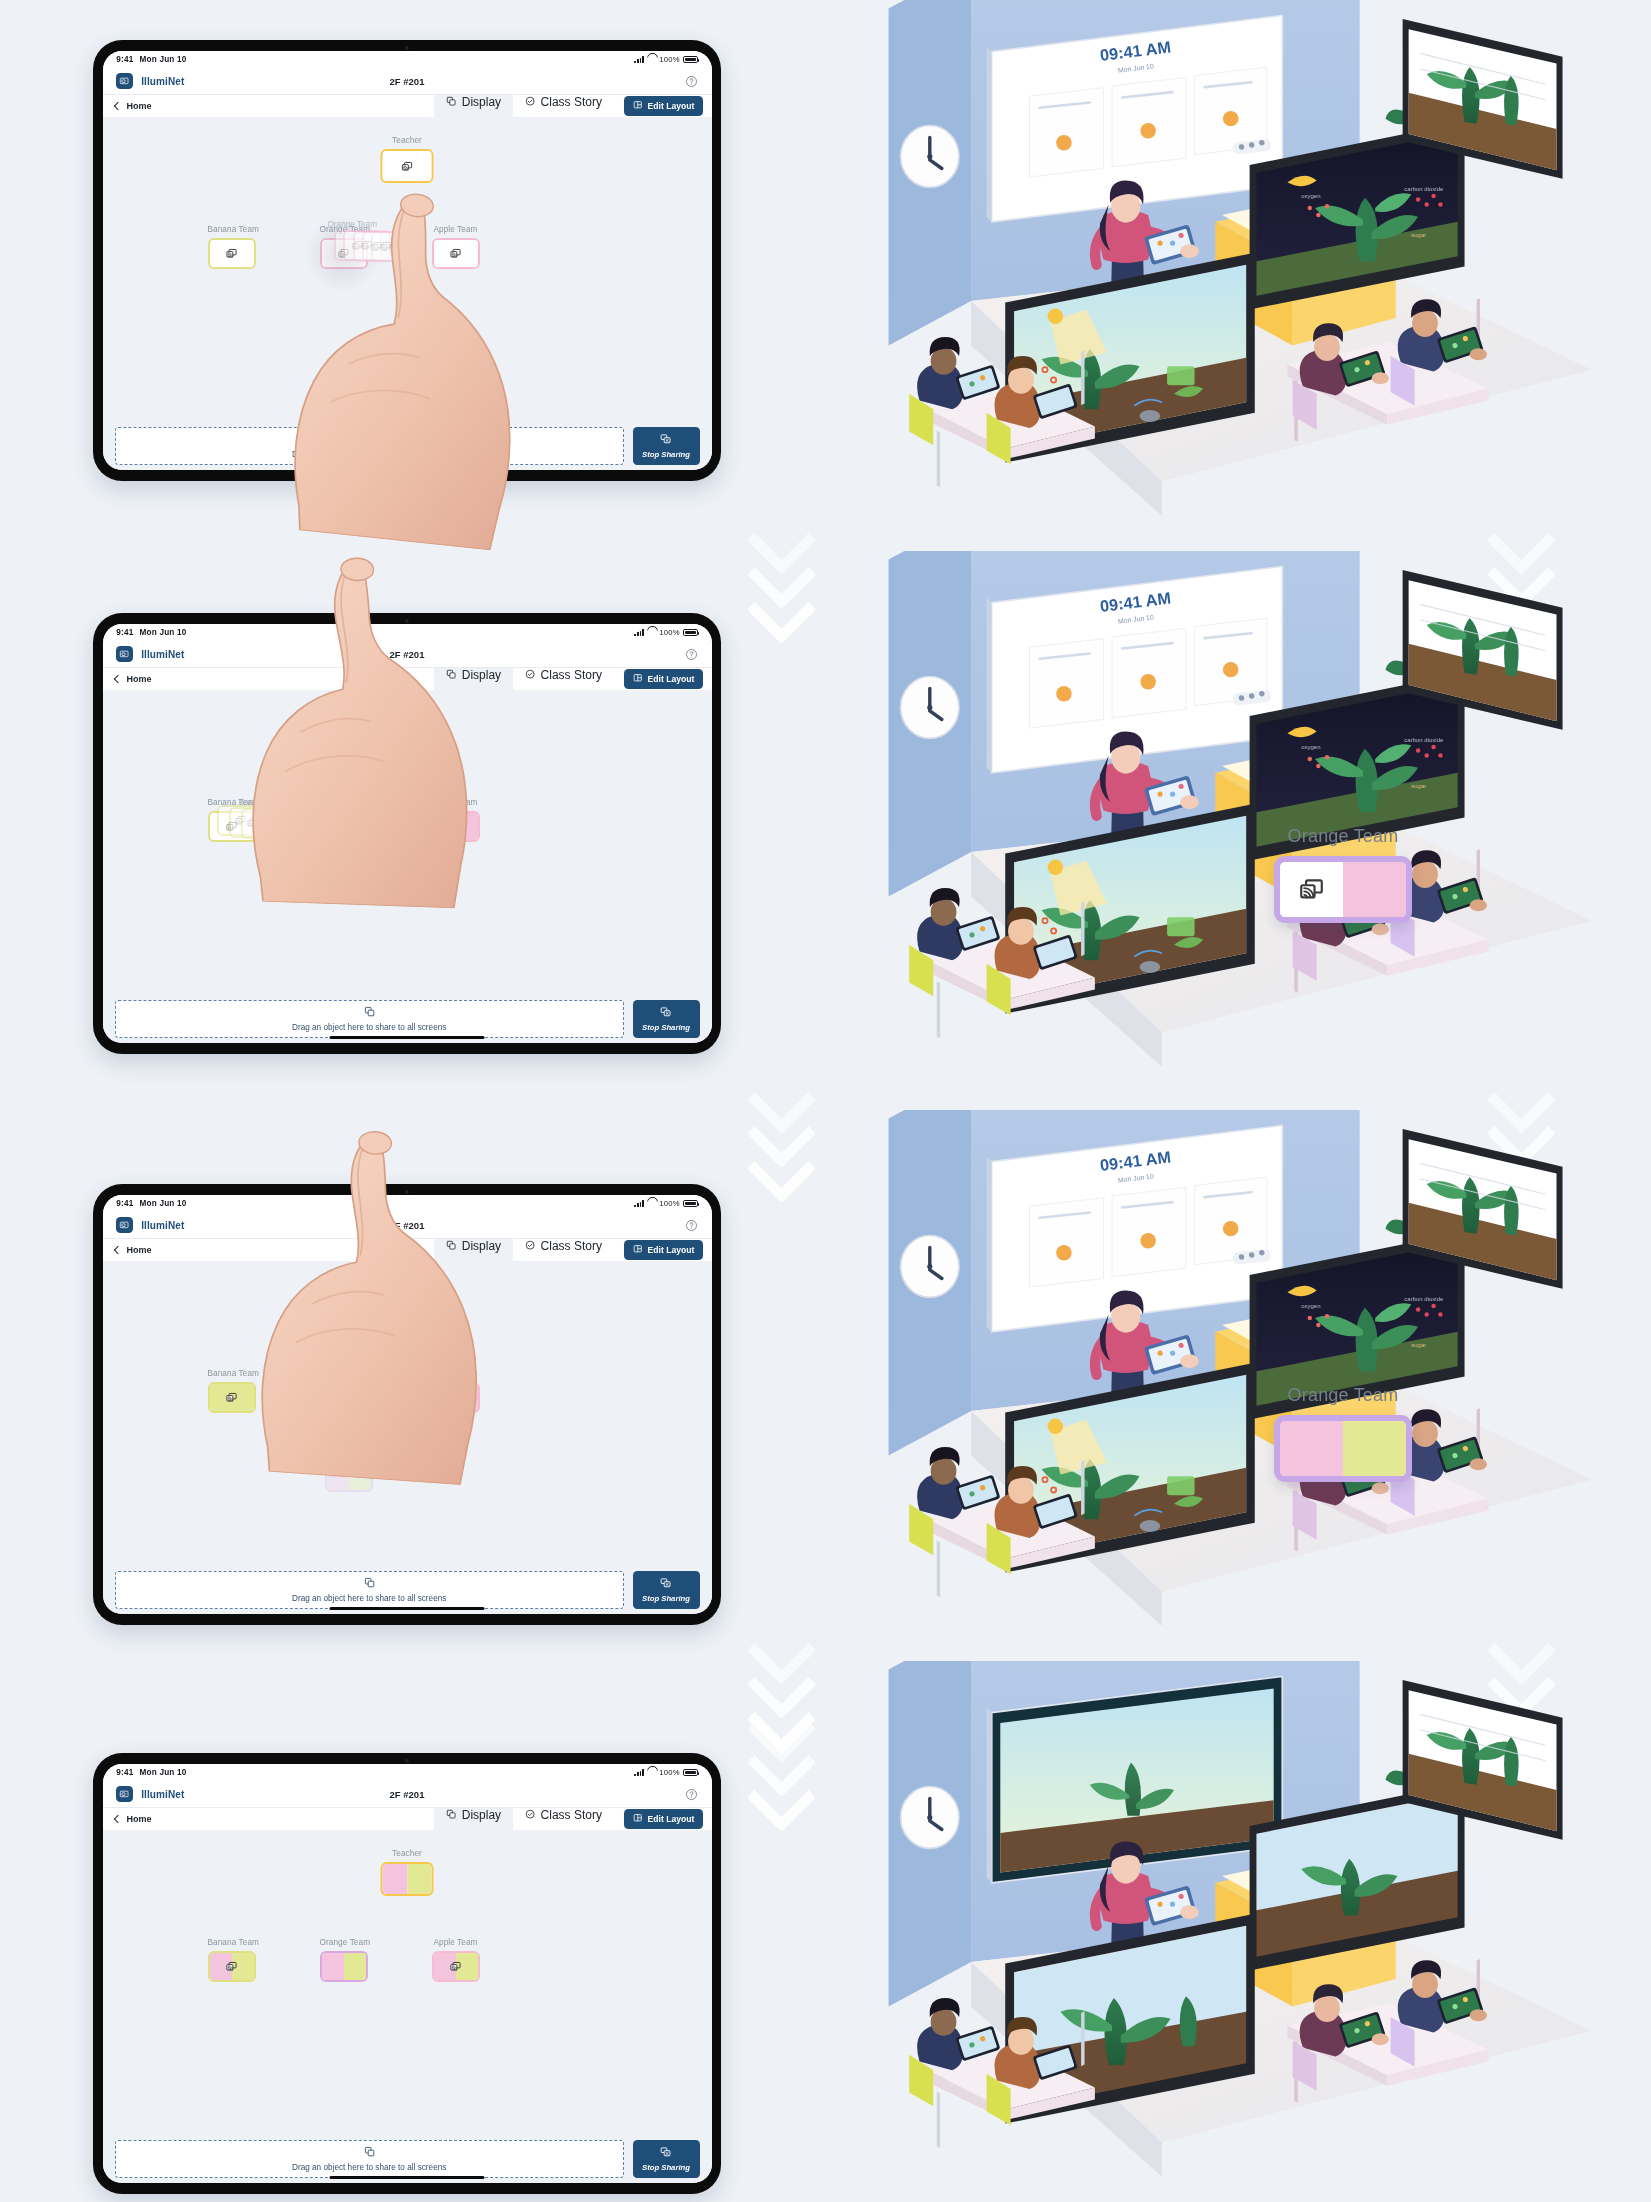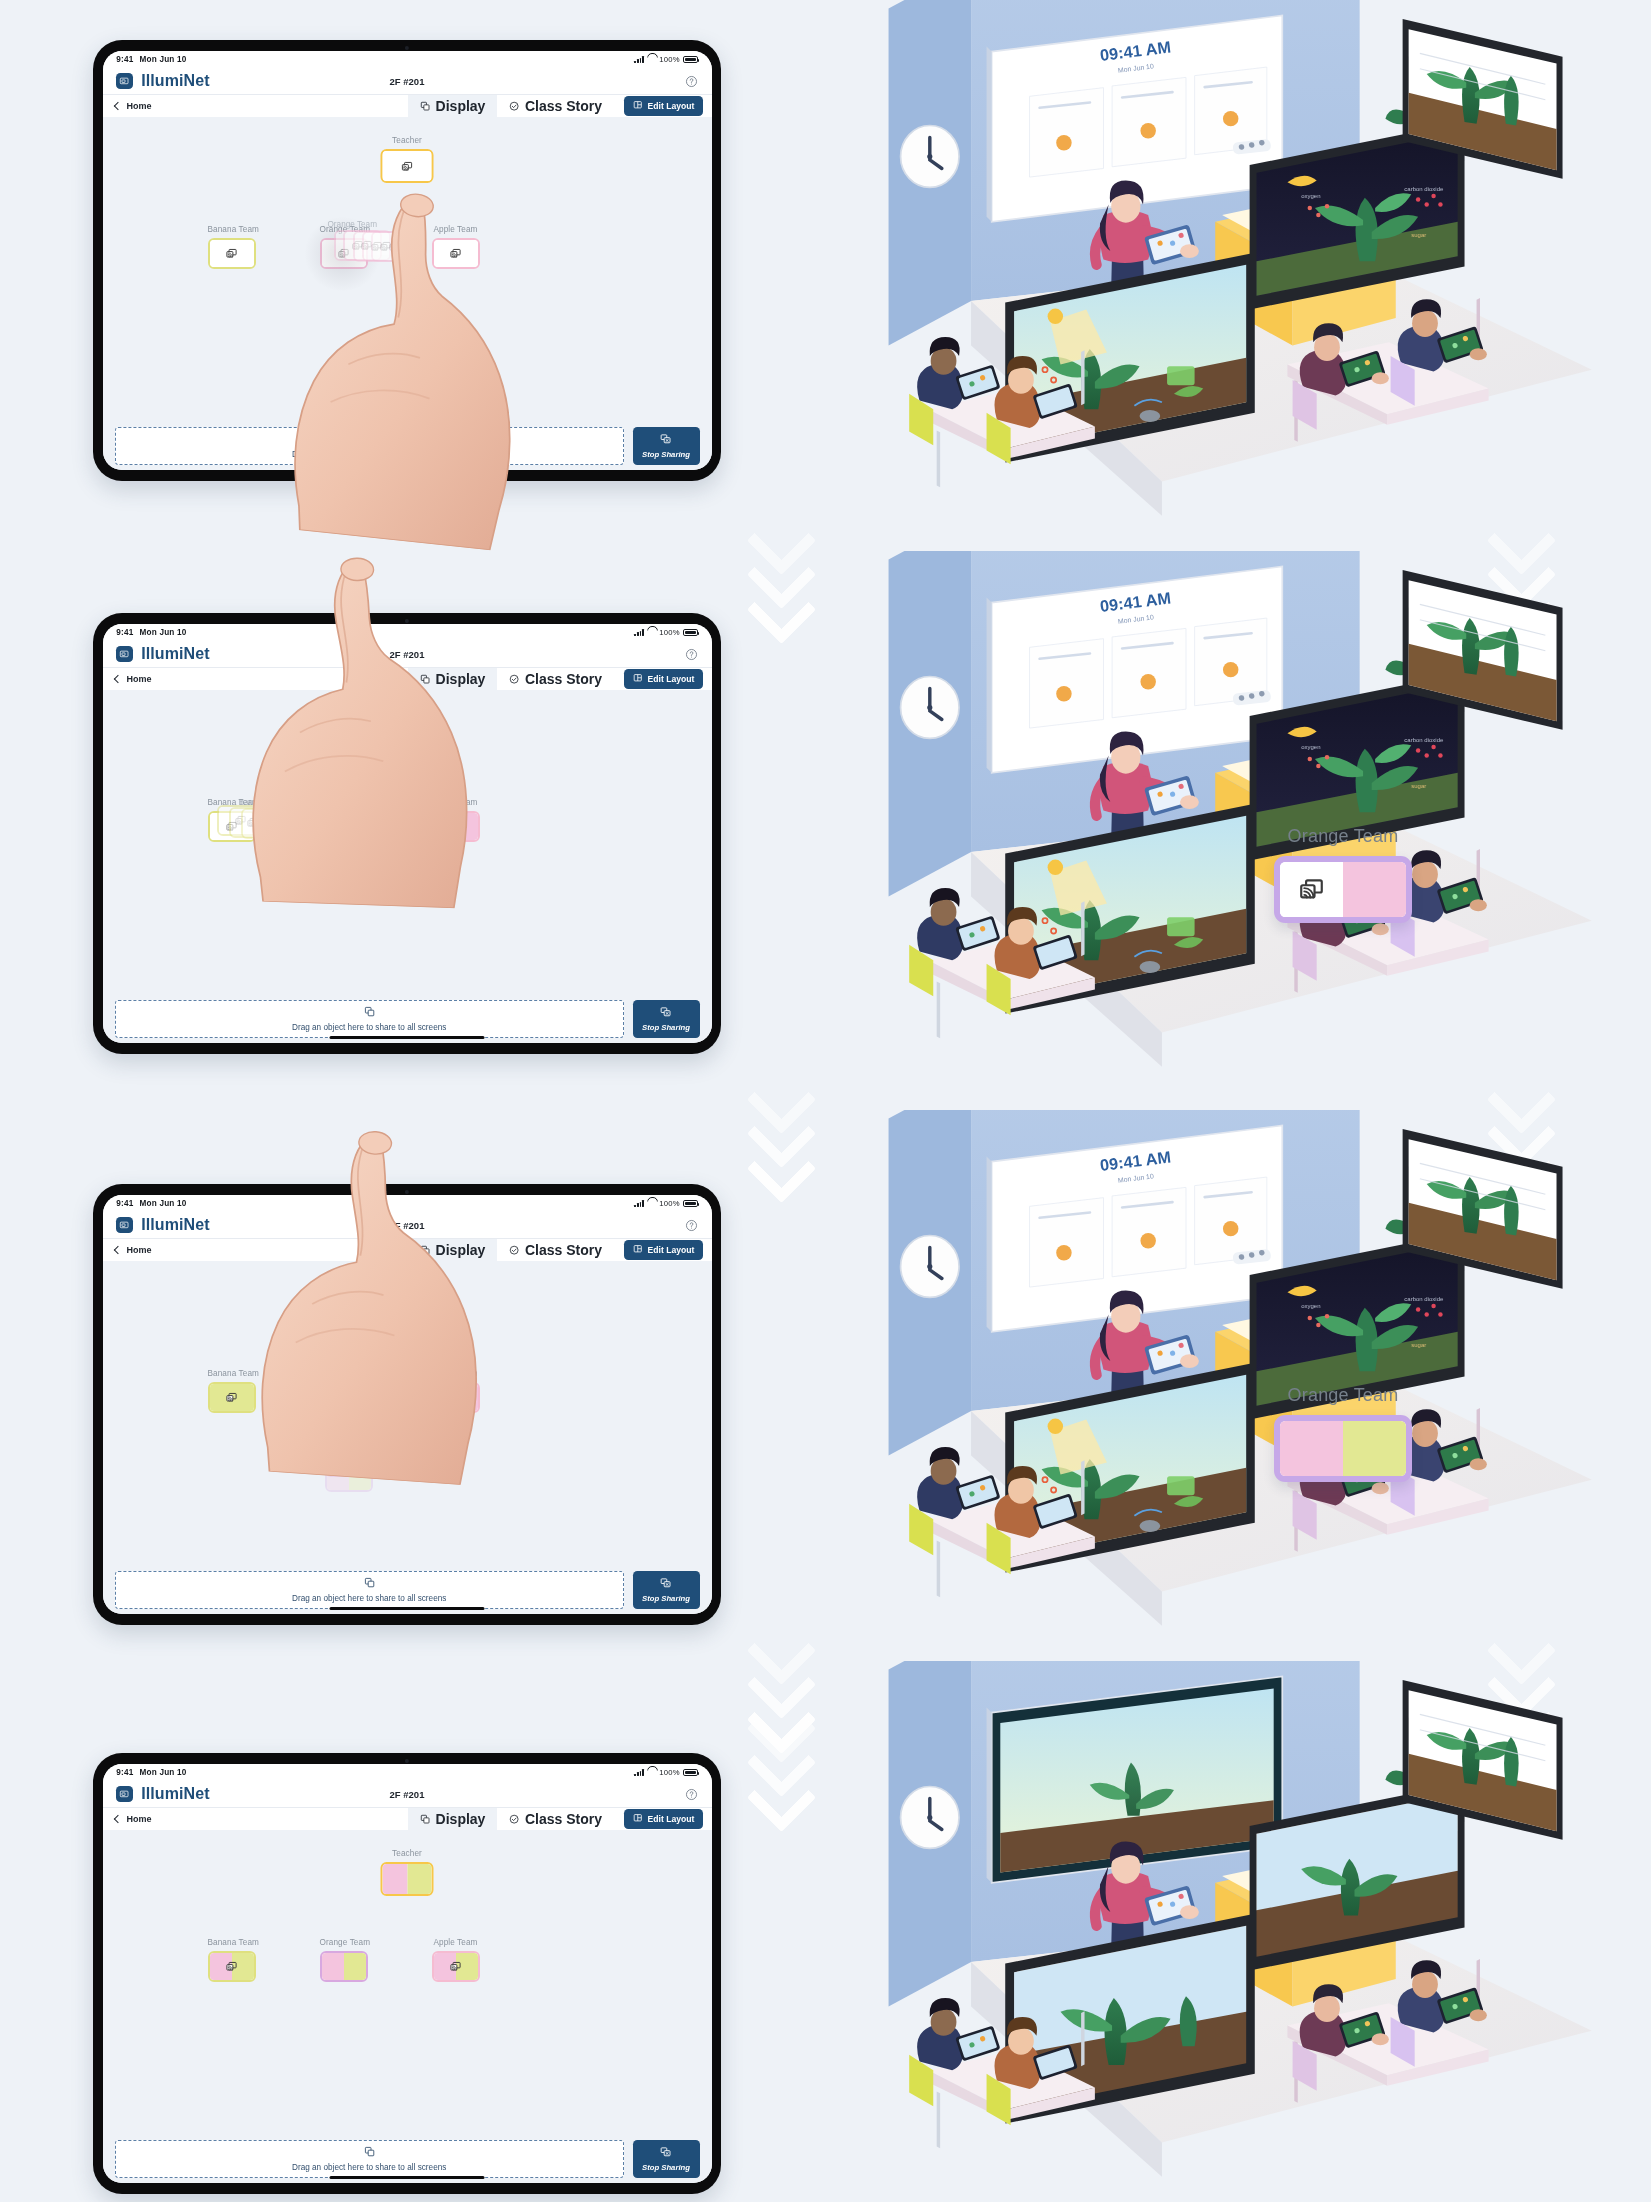--- a/index.html
+++ b/index.html
@@ -55,38 +55,38 @@
   
   .appbar {
     height: 26px; background: #ffffff; display: flex; align-items: center;
     padding: 0 13.8px; gap: 8.6px;
   }
   .applogo {
     width: 16.3px; height: 16.3px; border-radius: 4.3px; background: #1f4e79;
     display: flex; align-items: center; justify-content: center; flex: 0 0 auto;
   }
   .applogo svg { width: 10.3px; height: 10.3px; }
-  .appname { font-size: 16px; font-weight: 700; color: #1f4e79; letter-spacing: 0.1px; }
+  .appname { font-size: 10px; font-weight: 700; color: #1f4e79; letter-spacing: 0.1px; }
   .roomtitle {
     position: absolute; left: 50%; transform: translateX(-50%);
     font-size: 9.5px; font-weight: 700; color: #20262e;
   }
   .help-icon { margin-left: auto; width: 13px; height: 13px; }
 
   
   .navrow {
     height: 23px; background: #ffffff; border-top: 0.9px solid #e7ebf1;
     display: flex; align-items: stretch; padding-left: 12px; padding-right: 8.6px;
   }
   .home-link { display: flex; align-items: center; gap: 6px; font-size: 9px; color: #20262e; font-weight: 600; }
   .chev-left { width: 6px; height: 6px; border-left: 1.7px solid #20262e; border-bottom: 1.7px solid #20262e; transform: rotate(45deg); }
   .tabs { margin-left: auto; display: flex; align-items: stretch; gap: 0; }
   .tab {
-    display: flex; align-items: center; gap: 5.2px; padding: 0 12px;
-    font-size: 14px; color: #20262e; font-weight: 700;
+    display: flex; align-items: flex-start; gap: 5.2px; padding: 0 12px;
+    font-size: 12px; color: #20262e; font-weight: 400;
   }
   .tab.active { background: #eef2f7; }
   .tab svg { width: 10.3px; height: 10.3px; flex: 0 0 auto; }
   .edit-layout {
     align-self: center; margin-left: 10.3px;
     background: #1f4e79; color: #fff; border-radius: 4.3px;
     font-size: 8.6px; font-weight: 700; padding: 4.3px 8.6px;
     display: flex; align-items: center; gap: 5.2px; white-space: nowrap;
   }
   .edit-layout svg { width: 9.5px; height: 9.5px; }

